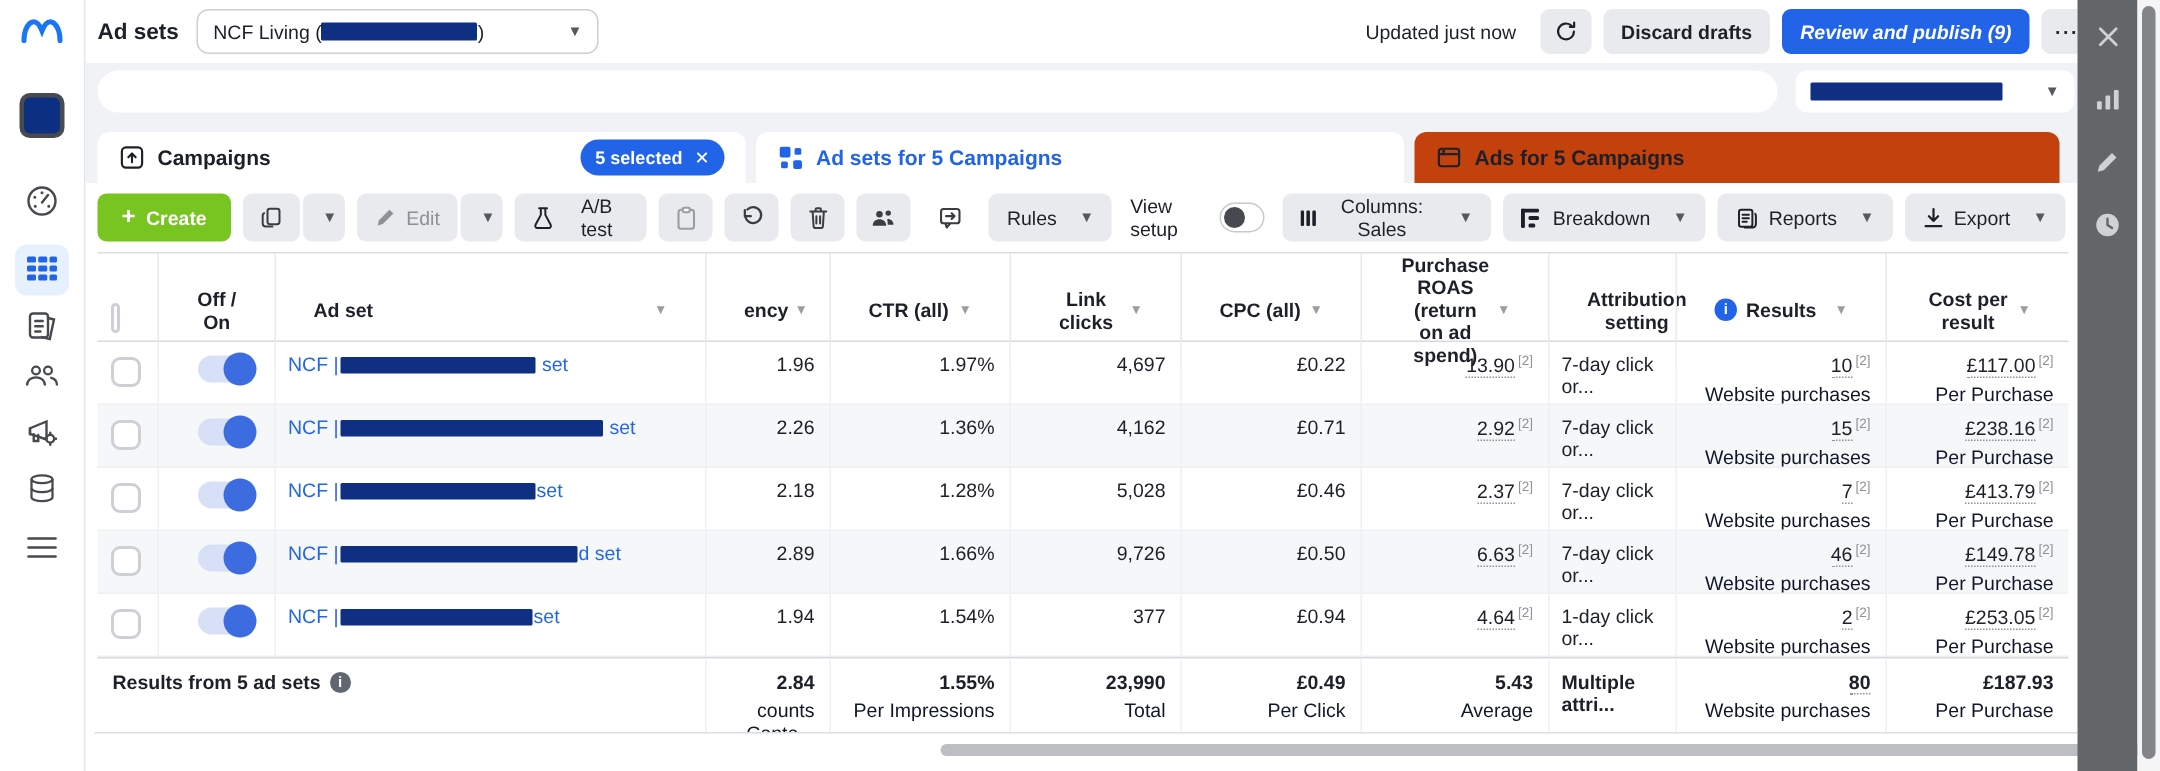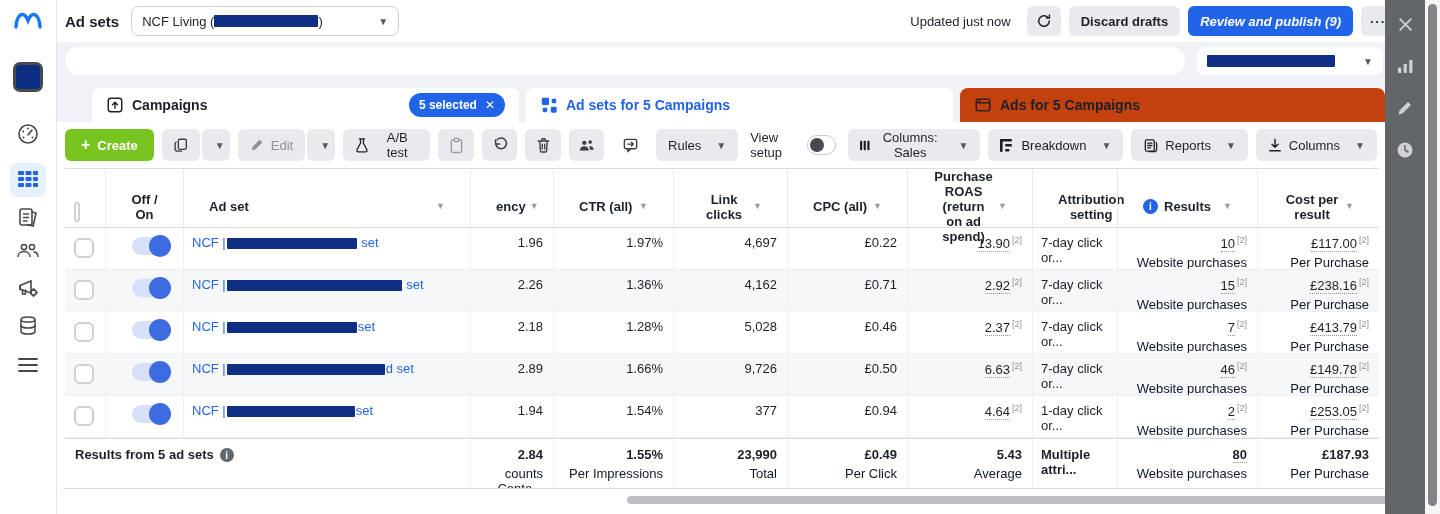--- a/index.html
+++ b/index.html
@@ -27,21 +27,21 @@
   .primary-btn { background:#2164e8; color:#fff;font-style:italic; }
   .more-btn { margin-right:-10px; letter-spacing:1px; }
 
   .midband { height:80px; background:#f0f2f5; }
   .filterrow { height:38px; display:flex; align-items:center; padding:0 0 0 8px; }
   .searchpill { width:1120px; height:28px; background:#fff; border-radius:14px; border:none; outline:none; padding:0 14px; font-family:inherit; font-size:13px; }
   .acct-filter { margin-left:auto; margin-right:2px; width:186px; height:28px; background:#fff; border-radius:8px; display:flex; align-items:center; padding:0 10px; cursor:pointer; }
 
   .tabsrow { height:42px; display:flex; align-items:flex-end; padding:0 0 0 8px; gap:7px; }
   .tab { height:34px; border-radius:8px 8px 0 0; display:flex; align-items:center; gap:8px; padding:0 14px; cursor:pointer; font-size:14px; font-weight:bold; }
-  .tab-campaigns { width:432px; background:#fff;margin-left:27px; }
+  .tab-campaigns { width:432px; background:#fff; }
   .tab-adsets { width:432px; background:#fff; color:#2164e8; }
   .tab-ads { width:430px; background:#c2410c; }
   .badge { margin-left:auto; background:#2164e8; color:#fff; height:24px; border-radius:12px; display:flex; align-items:center; gap:8px; padding:0 10px; font-size:12px; font-weight:bold; cursor:pointer; }
   .badge .x { font-size:12px; }
 
   
   .card { margin-left:6px; width:1322px; background:#fff; border-bottom:1px solid #dadde1; }
   .toolbar { height:46px; display:flex; align-items:center; padding:0 8px 0 2px; gap:8px; }
   .tb { height:32px; border:none; border-radius:6px; background:#e8eaee; display:flex; align-items:center; gap:7px; padding:0 12px; font-size:13px; color:#1c2028; cursor:pointer; font-family:inherit; }
   .tb.ic { width:38px; padding:0; justify-content:center; }
@@ -328,21 +328,21 @@
                 <path d="M5 5.5 h4.5 M5 8 h4.5 M5 10.5 h3" stroke-linecap="round"></path>
               </svg>
             <span>Reports</span>
             <span class="caret">▼</span>
           </button>
           <button class="tb">
             <svg width="14" height="15" viewBox="0 0 16 17" fill="none" stroke="#1c2028" stroke-width="1.7">
                 <path d="M8 1.5 v9 M4.5 7 L8 10.5 11.5 7" stroke-linecap="round" stroke-linejoin="round"></path>
                 <path d="M2 14.5 h12" stroke-linecap="round"></path>
               </svg>
-            <span>Columns</span>
+            <span>Export</span>
             <span class="caret">▼</span>
           </button>
         </div>
       </div>
 
       <div class="tbl">
         <div class="thead">
           <div class="th sel">
               <span class="cb"></span>
             </div>

